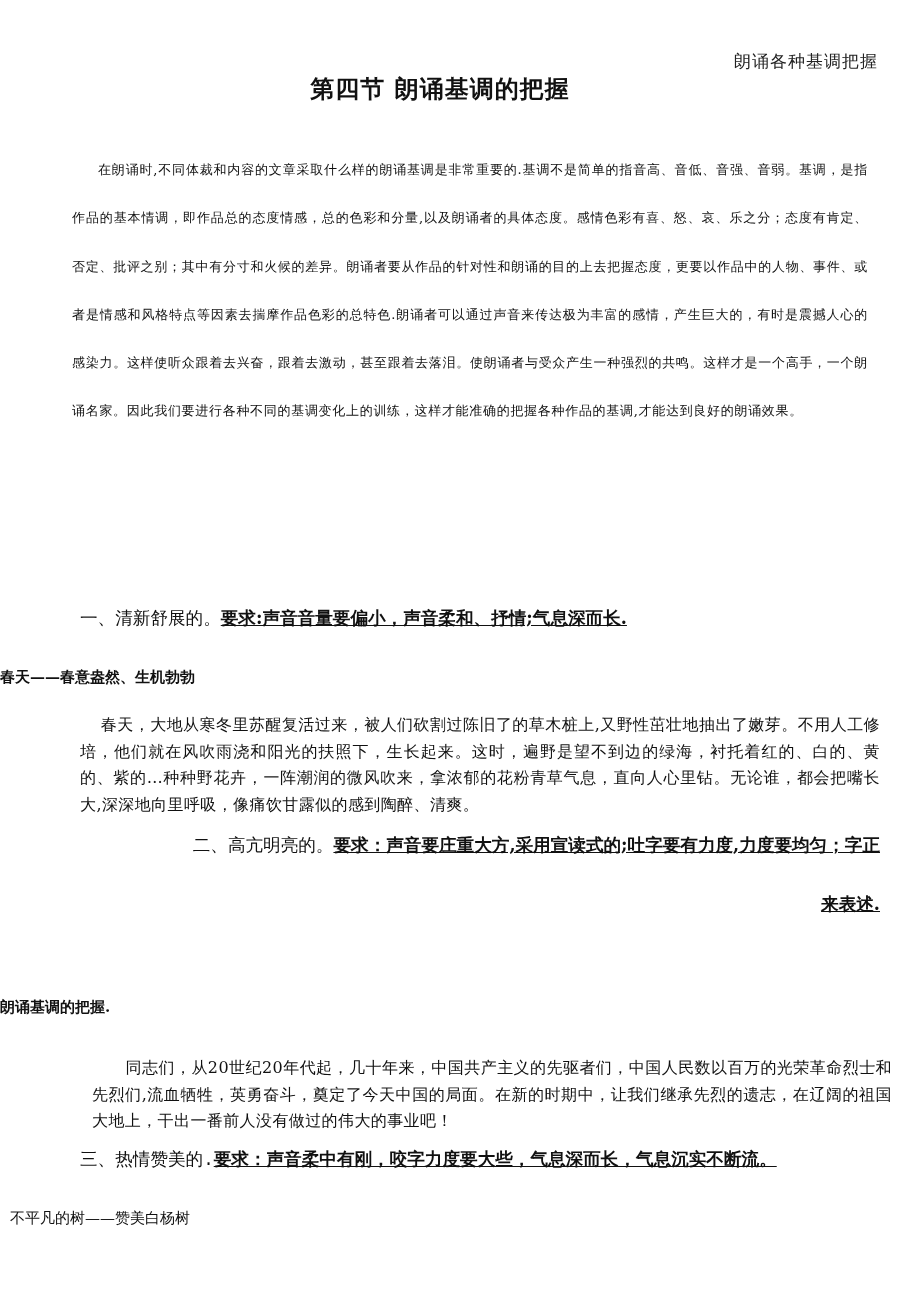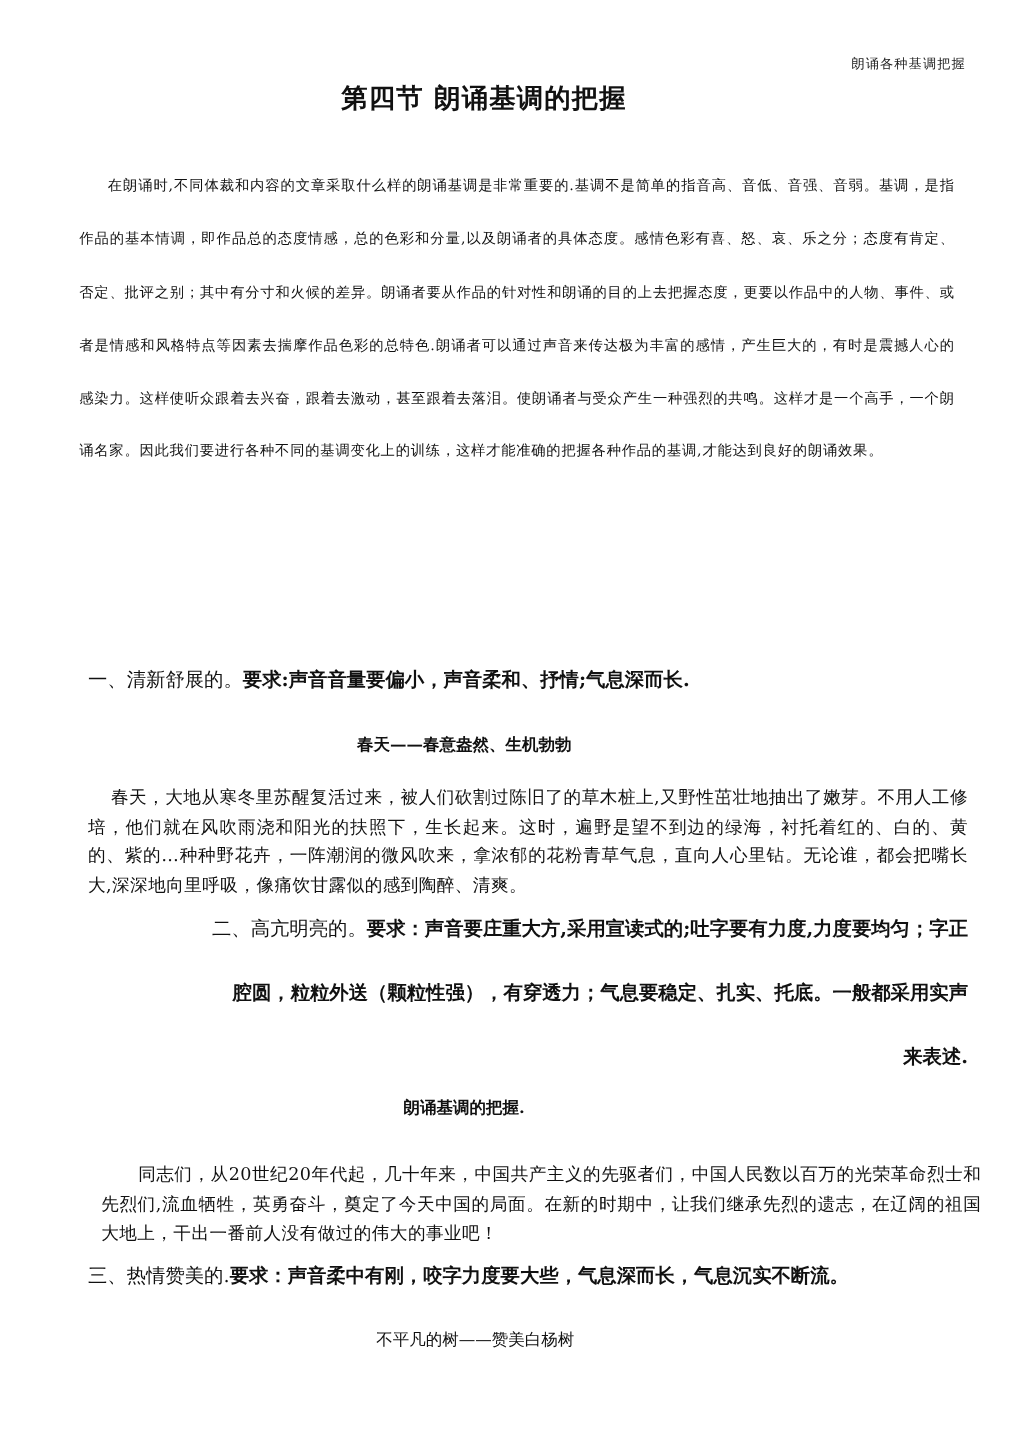--- a/index.html
+++ b/index.html
@@ -1,27 +1,27 @@
 <!DOCTYPE html>
 <html><head>
 <meta charset="utf-8">
 <style>
   html, body { margin: 0; padding: 0; background: #ffffff; }
   body {
     width: 920px; height: 1302px; position: relative; overflow: hidden;
     font-family: "DejaVu Serif", "Liberation Serif", serif; color: #111;
   }
   .abs { position: absolute; }
-  .header-note { right: 42px; top: 50px; font-size: 12px; letter-spacing: 1px; color: #222; }
+  .header-note { right: 42px; top: 50px; font-size: 17px; letter-spacing: 1px; color: #222; }
   .page-title { left: 0; width: 880px; top: 73px; text-align: center; font-family: "DejaVu Sans", "Liberation Sans", sans-serif; font-weight: bold; font-size: 24px; letter-spacing: 1px; }
   .intro { left: 72px; width: 796px; top: 146px; font-size: 13px; line-height: 48.3px; text-align: justify; text-indent: 2em; letter-spacing: 0.7px; }
   .sec1 { left: 80px; top: 606px; font-size: 17.6px; }
-  .sec-label { font-weight: normal; }
-  .sec-req { font-weight: bold; }
-  .sub-title { left: 0; width: 844px; text-align: center; font-weight: bold; font-size: 15px; }
+  .sec-label { font-weight: normal; font-family: Liberation Mono, monospace; }
+  .sec-req { font-weight: bold; text-decoration: underline; }
+  .sub-title { left: 0; width: 844px; font-weight: bold; font-size: 15px; }
   .sub1 { top: 668px; }
   .passage { left: 80px; width: 800px; font-size: 16px; line-height: 26.6px; text-align: justify; letter-spacing: 0.4px; }
   .p1 { top: 712px; text-indent: 1.3em; }
   .sec2 { left: 80px; width: 800px; top: 816px; font-size: 17.6px; line-height: 58px; text-align: right; }
   .sec2 .cont { padding-left: 36px; display: block; }
   .sub2 { top: 998px; }
   .p2 { top: 1043px; text-indent: 2.1em; }
   .sec3 { left: 80px; top: 1147px; font-size: 17.6px; }
   .sub3 { top: 1209px; font-size: 15px; padding-left: 10px; }
 </style>
@@ -35,21 +35,20 @@
 <p class="abs intro" style="margin:0">在朗诵时,不同体裁和内容的文章采取什么样的朗诵基调是非常重要的.基调不是简单的指音高、音低、音强、音弱。基调，是指作品的基本情调，即作品总的态度情感，总的色彩和分量,以及朗诵者的具体态度。感情色彩有喜、怒、哀、乐之分；态度有肯定、否定、批评之别；其中有分寸和火候的差异。朗诵者要从作品的针对性和朗诵的目的上去把握态度，更要以作品中的人物、事件、或者是情感和风格特点等因素去揣摩作品色彩的总特色.朗诵者可以通过声音来传达极为丰富的感情，产生巨大的，有时是震撼人心的感染力。这样使听众跟着去兴奋，跟着去激动，甚至跟着去落泪。使朗诵者与受众产生一种强烈的共鸣。这样才是一个高手，一个朗诵名家。因此我们要进行各种不同的基调变化上的训练，这样才能准确的把握各种作品的基调,才能达到良好的朗诵效果。</p>
 
 <div class="abs sec1">
   <span class="sec-label">一、清新舒展的。</span><span class="sec-req">要求:声音音量要偏小，声音柔和、抒情;气息深而长.</span>
 </div>
 <div class="abs sub-title sub1">春天——春意盎然、生机勃勃</div>
 <p class="abs passage p1" style="margin:0">春天，大地从寒冬里苏醒复活过来，被人们砍割过陈旧了的草木桩上,又野性茁壮地抽出了嫩芽。不用人工修培，他们就在风吹雨浇和阳光的扶照下，生长起来。这时，遍野是望不到边的绿海，衬托着红的、白的、黄的、紫的…种种野花卉，一阵潮润的微风吹来，拿浓郁的花粉青草气息，直向人心里钻。无论谁，都会把嘴长大,深深地向里呼吸，像痛饮甘露似的感到陶醉、清爽。</p>
 
 <div class="abs sec2">
   <span class="sec-label">二、高亢明亮的。</span><span class="sec-req">要求：声音要庄重大方,采用宣读式的;吐字要有力度,力度要均匀；字正</span>
-  <span class="sec-req cont">腔圆，粒粒外送（颗粒性强），有穿透力；气息要稳定、扎实、托底。一般都采用实声</span>
   <span class="sec-req cont">来表述.</span>
 </div>
 <div class="abs sub-title sub2">朗诵基调的把握.</div>
 <p class="abs passage p2" style="margin:12px">同志们，从20世纪20年代起，几十年来，中国共产主义的先驱者们，中国人民数以百万的光荣革命烈士和先烈们,流血牺牲，英勇奋斗，奠定了今天中国的局面。在新的时期中，让我们继承先烈的遗志，在辽阔的祖国大地上，干出一番前人没有做过的伟大的事业吧！</p>
 
 <div class="abs sec3">
   <span class="sec-label">三、热情赞美的.</span><span class="sec-req">要求：声音柔中有刚，咬字力度要大些，气息深而长，气息沉实不断流。</span>
 </div>
 <div class="abs sub-title sub3" style="font-weight:normal">不平凡的树——赞美白杨树</div>
 

